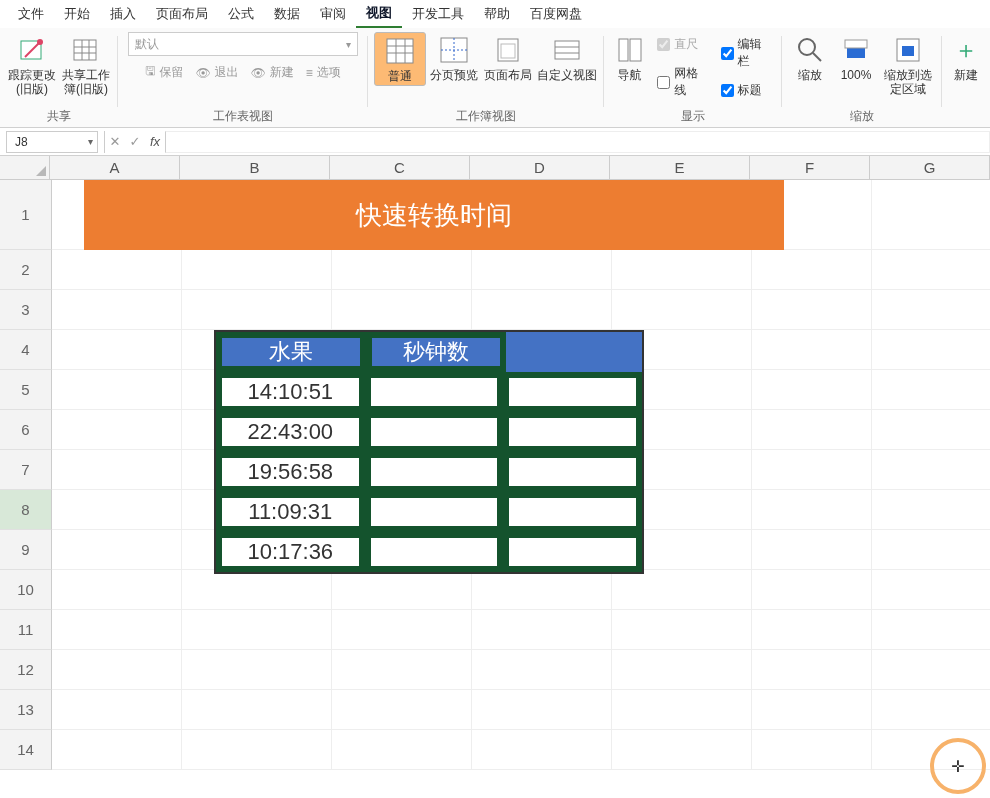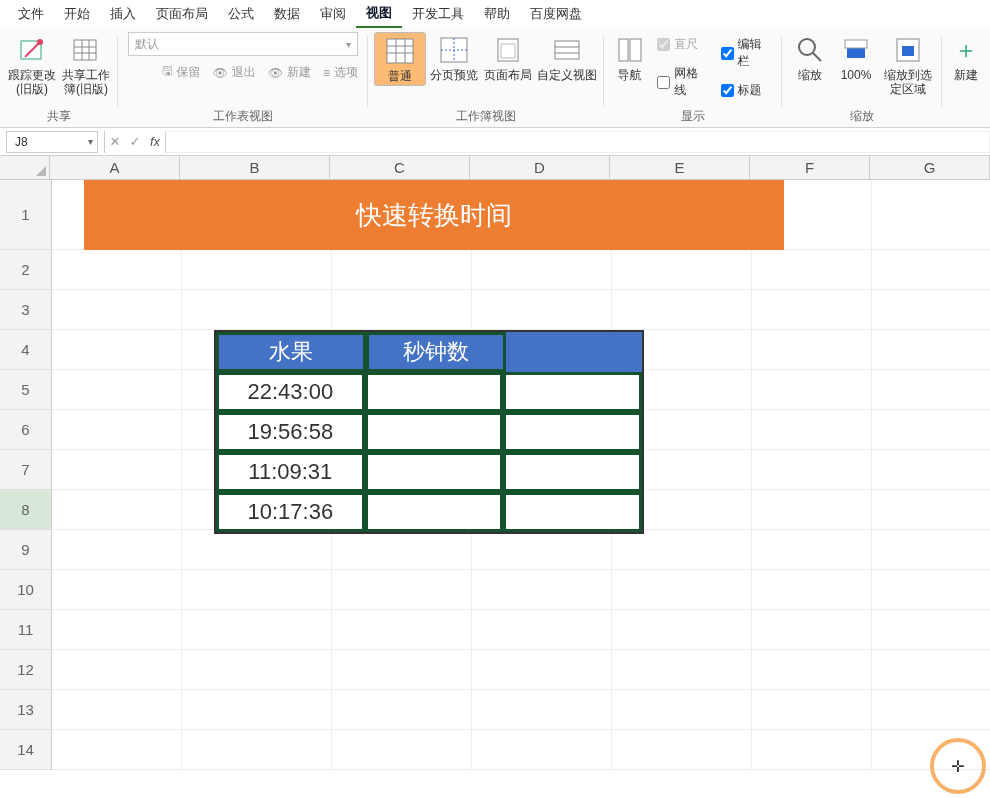--- a/index.html
+++ b/index.html
@@ -50,21 +50,21 @@
   .grid { position:absolute; left:0; top:0; }
   .grow { display:flex; }
   .cell { border-right:1px solid #eee; border-bottom:1px solid #eee; background:#fff; }
 
   
   .overlay { position:absolute; pointer-events:none;margin-left:32px; }
   .title-banner { background:#ed7d31; color:#fff; font-size:26px; display:flex; align-items:center; justify-content:center; }
   .tbl { border:2px solid #333; }
   .tbl-row { display:flex; }
   .tbl-head { background:#4472c4; color:#fff; }
-  .tbl-cell { border:3px solid #14532d; display:flex; align-items:center; justify-content:center; font-size:22px; }
+  .tbl-cell { border:6px solid #14532d; display:flex; align-items:center; justify-content:center; font-size:22px; }
 
   
   .cursor-ring { position:absolute; width:56px; height:56px; border:4px solid #f7b26a; border-radius:50%; right:4px; bottom:4px; display:flex; align-items:center; justify-content:center; }
   .cursor-ring::after { content:"✛"; font-size:16px; color:#333; }
 
   svg { display:block; }
 </style>
 </head>
 <body>
 
@@ -106,21 +106,21 @@
               <line x1="18" y1="5" x2="18" y2="25" stroke="#888"></line>
             </svg>
         </div>
         <div class="lbl">共享工作簿(旧版)</div>
       </div>
     </div>
     <div class="ribbon-group-label">共享</div>
   </div>
 
   <div class="ribbon-group" style="min-width:250px;">
-    <div style="display:flex;flex-direction:column;align-items:flex-end;">
+    <div style="display:flex;flex-direction:column;align-items:center;">
       <div class="combo">
         <span>默认</span>
         <span style="font-size:10px;">▾</span>
       </div>
       <div class="mini-btns">
         <div class="mini-btn">
             <span>🖫</span>
             <span>保留</span>
           </div>
         <div class="mini-btn">
@@ -439,20 +439,25 @@
   <div class="overlay title-banner" id="title-banner" style="left: 52px; top: 0px; width: 700px; height: 70px;">
     <span>快速转换时间</span>
   </div>
 
   <div class="overlay tbl" id="data-table" style="left: 182px; top: 150px; width: 430px;">
       <div class="tbl-row tbl-head">
         <div class="tbl-cell" style="width: 150px; height: 40px;">水果</div>
         <div class="tbl-cell" style="width: 140px; height: 40px;">秒钟数</div>
       </div>
       <div class="tbl-row">
+        <div class="tbl-cell" style="width: 150px; height: 40px; background: rgb(255, 255, 255);">14:10:51</div>
+        <div class="tbl-cell" style="width: 140px; height: 40px; background: rgb(255, 255, 255);"></div>
+        <div class="tbl-cell" style="width: 140px; height: 40px; background: rgb(255, 255, 255);"></div>
+      </div>
+      <div class="tbl-row">
         <div class="tbl-cell" style="width: 150px; height: 40px; background: rgb(255, 255, 255);">22:43:00</div>
         <div class="tbl-cell" style="width: 140px; height: 40px; background: rgb(255, 255, 255);"></div>
         <div class="tbl-cell" style="width: 140px; height: 40px; background: rgb(255, 255, 255);"></div>
       </div>
       <div class="tbl-row">
         <div class="tbl-cell" style="width: 150px; height: 40px; background: rgb(255, 255, 255);">19:56:58</div>
         <div class="tbl-cell" style="width: 140px; height: 40px; background: rgb(255, 255, 255);"></div>
         <div class="tbl-cell" style="width: 140px; height: 40px; background: rgb(255, 255, 255);"></div>
       </div>
       <div class="tbl-row">

